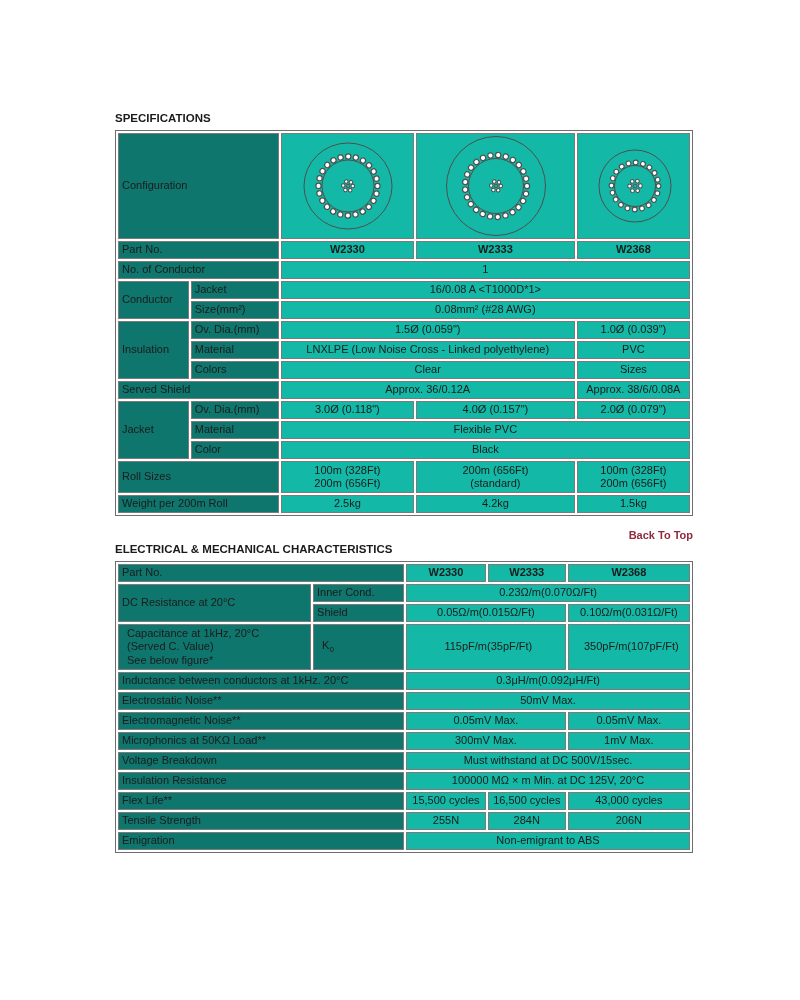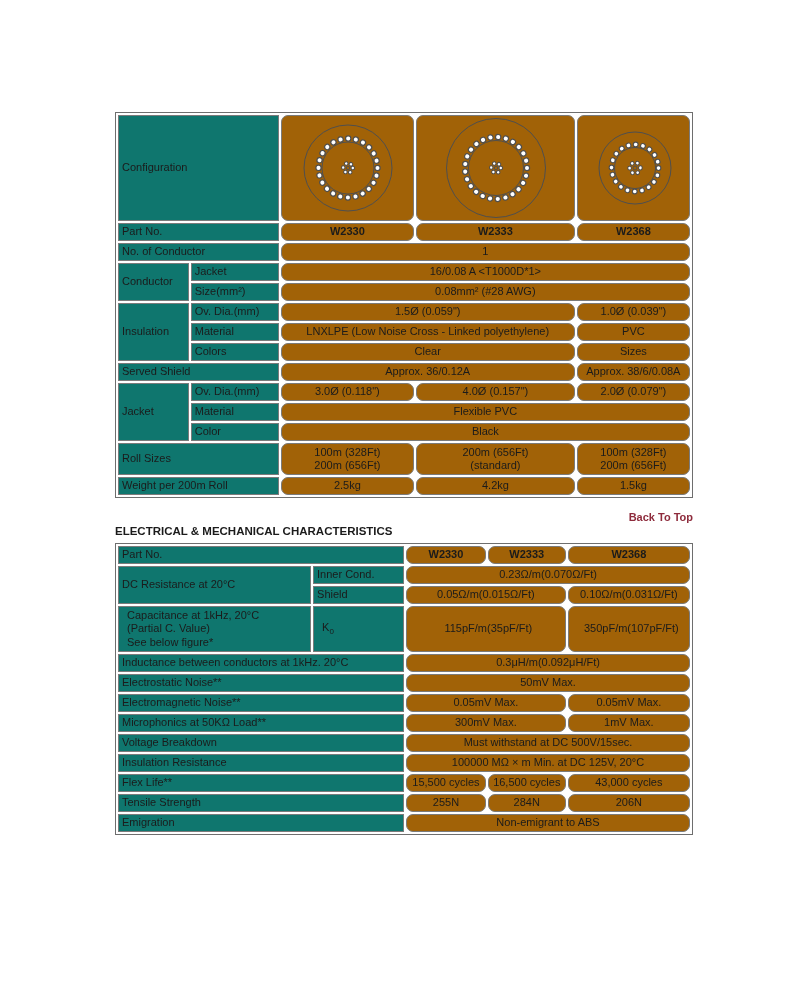--- a/index.html
+++ b/index.html
@@ -19,41 +19,42 @@
     border: 1px solid #6e6e6e; background: #ffffff;
   }
   table.grid td {
     border: 1px solid #7b7b7b;
     font-size: 11px; line-height: 1.2;
     height: 16px; padding: 0 3px;
     overflow: hidden; white-space: nowrap;
     vertical-align: middle;
   }
   td.lbl { background: #0f766e; font-weight: normal; text-align: left; }
-  td.val { background: #a16207; text-align: center; font-weight: normal; border-radius: 7px; }
+  td.val { background: #14b8a6; text-align: center; font-weight: normal; }
   td.bold { font-weight: bold; }
   td.wrap { white-space: normal; }
   tr.row-config td { height: 104px; }
   tr.row-2line td { height: 30px; }
   tr.row-3line td { height: 44px; padding-left: 8px; }
   td.diag { text-align: center; vertical-align: middle; padding: 0; }
   td.diag svg { display: block; margin: 0 auto; }
   .section2-head { position: relative; margin-top: 27px; }
   .back-to-top {
     position: absolute; right: 0; top: -14px;
     color: #8e2b3c; font-weight: bold; font-size: 11px;
     text-decoration: none; cursor: pointer;
   }
   sub { font-size: 8px; }
 </style>
 </head>
 <body>
 
 <div class="content">
 
+  <h2 class="section-title">SPECIFICATIONS</h2>
 
   <table class="grid">
     <colgroup>
       <col style="width:70px">
         <col style="width:87px">
       <col style="width:132px">
         <col style="width:157px">
         <col style="width:112px">
     </colgroup>
     <tbody>
@@ -198,21 +199,21 @@
       <td class="val" colspan="3">0.23Ω/m(0.070Ω/Ft)</td>
     </tr>
     <tr>
       <td class="lbl">Shield</td>
       <td class="val" colspan="2">0.05Ω/m(0.015Ω/Ft)</td>
       <td class="val">0.10Ω/m(0.031Ω/Ft)</td>
     </tr>
     <tr class="row-3line">
       <td class="lbl wrap">
         <div>Capacitance at 1kHz, 20°C</div>
-        <div>(Partial C. Value)</div>
+        <div>(Served C. Value)</div>
         <div>See below figure*</div>
       </td>
       <td class="lbl"><span>K</span><sub>0</sub></td>
       <td class="val" colspan="2">115pF/m(35pF/Ft)</td>
       <td class="val">350pF/m(107pF/Ft)</td>
     </tr>
     <tr>
       <td class="lbl" colspan="2">Inductance between conductors at 1kHz. 20°C</td>
       <td class="val" colspan="3">0.3μH/m(0.092μH/Ft)</td>
     </tr>

